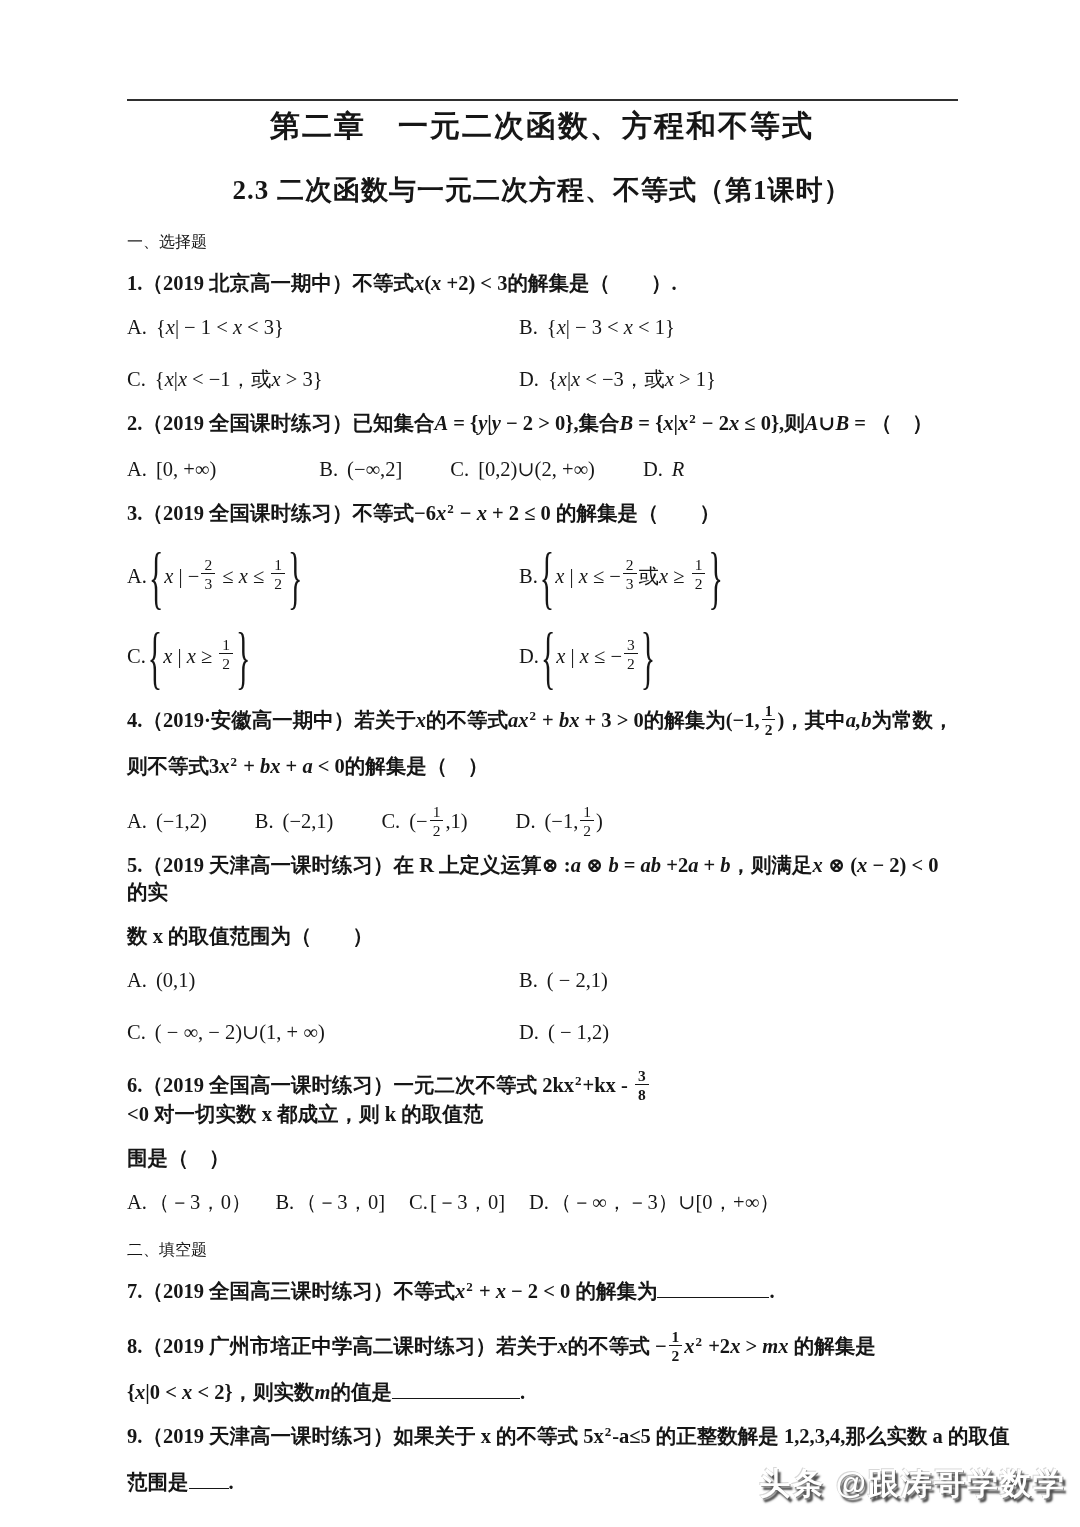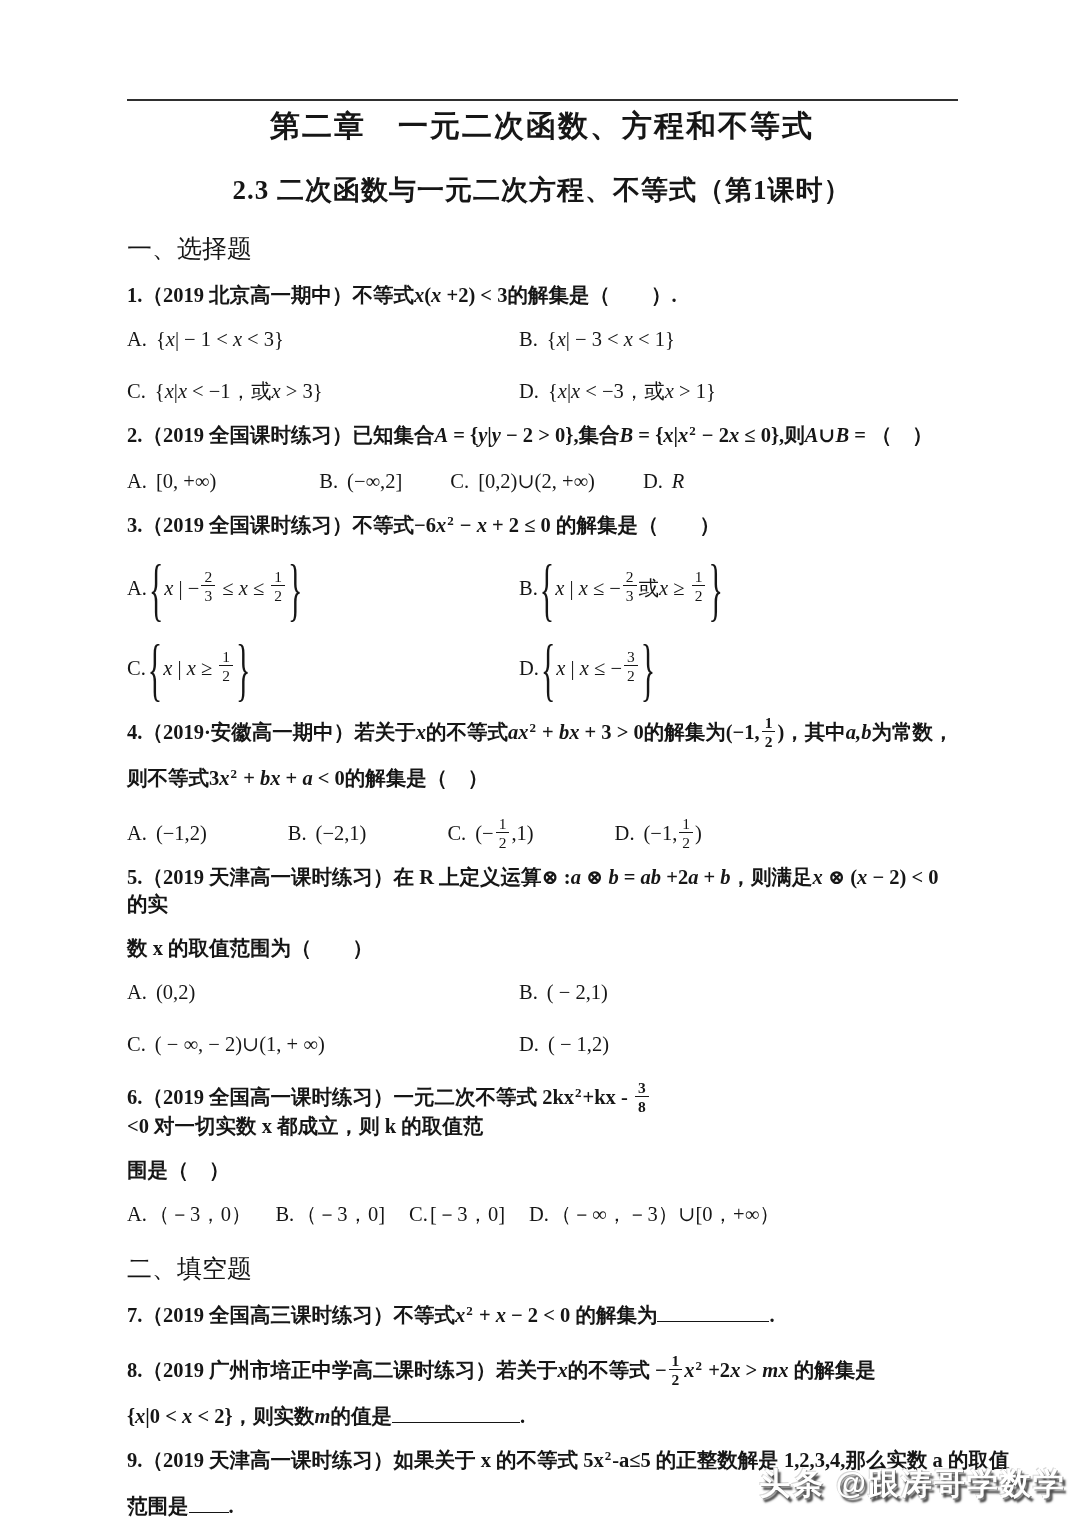--- a/index.html
+++ b/index.html
@@ -2,29 +2,29 @@
 <html><head>
 <meta charset="utf-8">
 <style>
   html,body{margin:0;padding:0;background:#e8e8e8;}
   .page{position:relative;width:1080px;height:1527px;background:#ffffff;margin:0 auto;
         font-family:"Liberation Serif","DejaVu Serif",serif;color:#161616;overflow:hidden;}
   .toprule{position:absolute;left:127px;top:99px;width:831px;height:2px;background:#2f2f2f;}
   .inner{padding:0 123px 0 127px;}
   h1.chapter{margin:0;padding-top:106px;text-align:center;font-size:30px;font-weight:700;letter-spacing:2px;}
   h2.lesson{margin:25px 0 0;text-align:center;font-size:27px;font-weight:700;letter-spacing:1px;}
-  .sec{font-size:25px;margin-top:24px;}
+  .sec{font-size:16px;margin-top:24px;}
   .line{font-size:20.5px;line-height:27px;margin-top:17px;font-weight:bold;}
   .line.tall{margin-top:26px;}
   .opts{font-size:20.5px;line-height:27px;margin-top:17px;}
   .opts.mtall{margin-top:26px;}
   .grid2{display:grid;grid-template-columns:392px auto;row-gap:25px;justify-items:start;}
   .tallops{row-gap:30px;margin-top:22px;}
   .row{display:flex;gap:48px;align-items:flex-end;}
-  .row.widegap{gap:81px;}
+  .row.widegap{gap:48px;}
   .row.midgap{gap:24px;}
   .q2gap .opt:nth-child(1){margin-right:55px;}
   .m{font-style:italic;}
   .mn{font-style:normal;}
   .cn{font-style:normal;}
   .sup{font-size:13px;position:relative;top:-7px;margin:0 1px;}
   .frac{display:inline-flex;flex-direction:column;align-items:center;vertical-align:middle;
         font-size:15.5px;line-height:17px;margin:-7px 2px;position:relative;top:-2px;font-style:normal;}
   .fn{border-bottom:1.4px solid #161616;padding:0 3px;}
   .fd{padding-top:1px;}
@@ -78,21 +78,21 @@
         <div class="line"><span class="cn">则不等式</span><span class="mn">3</span><span class="m">x</span><span class="sup">2</span><span class="mn"> + </span><span class="m">bx</span><span class="mn"> + </span><span class="m">a</span><span class="mn"> &lt; 0</span><span class="cn">的解集是（　）</span></div>
         <div class="opts row widegap mtall">
           <div class="opt"><span class="optlabel">A.</span><span class="optbody"><span class="mn">(−1,2)</span></span></div>
           <div class="opt"><span class="optlabel">B.</span><span class="optbody"><span class="mn">(−2,1)</span></span></div>
           <div class="opt"><span class="optlabel">C.</span><span class="optbody"><span class="mn">(−</span><span class="frac"><span class="fn">1</span><span class="fd">2</span></span><span class="mn">,1)</span></span></div>
           <div class="opt"><span class="optlabel">D.</span><span class="optbody"><span class="mn">(−1,</span><span class="frac"><span class="fn">1</span><span class="fd">2</span></span><span class="mn">)</span></span></div>
         </div>
         <div class="line"><span class="cn">5.（2019 天津高一课时练习）在 R 上定义运算</span><span class="mn">⊗ :</span><span class="m">a</span><span class="mn"> ⊗ </span><span class="m">b</span><span class="mn"> = </span><span class="m">ab</span><span class="mn"> +2</span><span class="m">a</span><span class="mn"> + </span><span class="m">b</span><span class="cn">，则满足</span><span class="m">x</span><span class="mn"> ⊗ (</span><span class="m">x</span><span class="mn"> − 2) &lt; 0</span><span class="cn">的实</span></div>
         <div class="line"><span class="cn">数 x 的取值范围为（　　）</span></div>
         <div class="opts grid2">
-          <div class="opt"><span class="optlabel">A.</span><span class="optbody"><span class="mn">(0,2)</span></span></div>
+          <div class="opt"><span class="optlabel">A.</span><span class="optbody"><span class="mn">(0,1)</span></span></div>
           <div class="opt"><span class="optlabel">B.</span><span class="optbody"><span class="mn">( − 2,1)</span></span></div>
           <div class="opt"><span class="optlabel">C.</span><span class="optbody"><span class="mn">( − ∞, − 2)∪(1, + ∞)</span></span></div>
           <div class="opt"><span class="optlabel">D.</span><span class="optbody"><span class="mn">( − 1,2)</span></span></div>
         </div>
         <div class="line tall"><span class="cn">6.（2019 全国高一课时练习）一元二次不等式 2kx</span><span class="sup">2</span><span class="cn">+kx - </span><span class="frac"><span class="fn">3</span><span class="fd">8</span></span><span class="cn">&lt;0 </span><span class="cn">对一切实数 x 都成立，则 k 的取值范</span></div>
         <div class="line"><span class="cn">围是（　）</span></div>
         <div class="opts row midgap">
           <div class="opt"><span class="optlabel">A.</span><span class="optbody"><span class="cn">（－3，0）</span></span></div>
           <div class="opt"><span class="optlabel">B.</span><span class="optbody"><span class="cn">（－3，0]</span></span></div>
           <div class="opt"><span class="optlabel">C.</span><span class="optbody"><span class="cn">[－3，0]</span></span></div>

